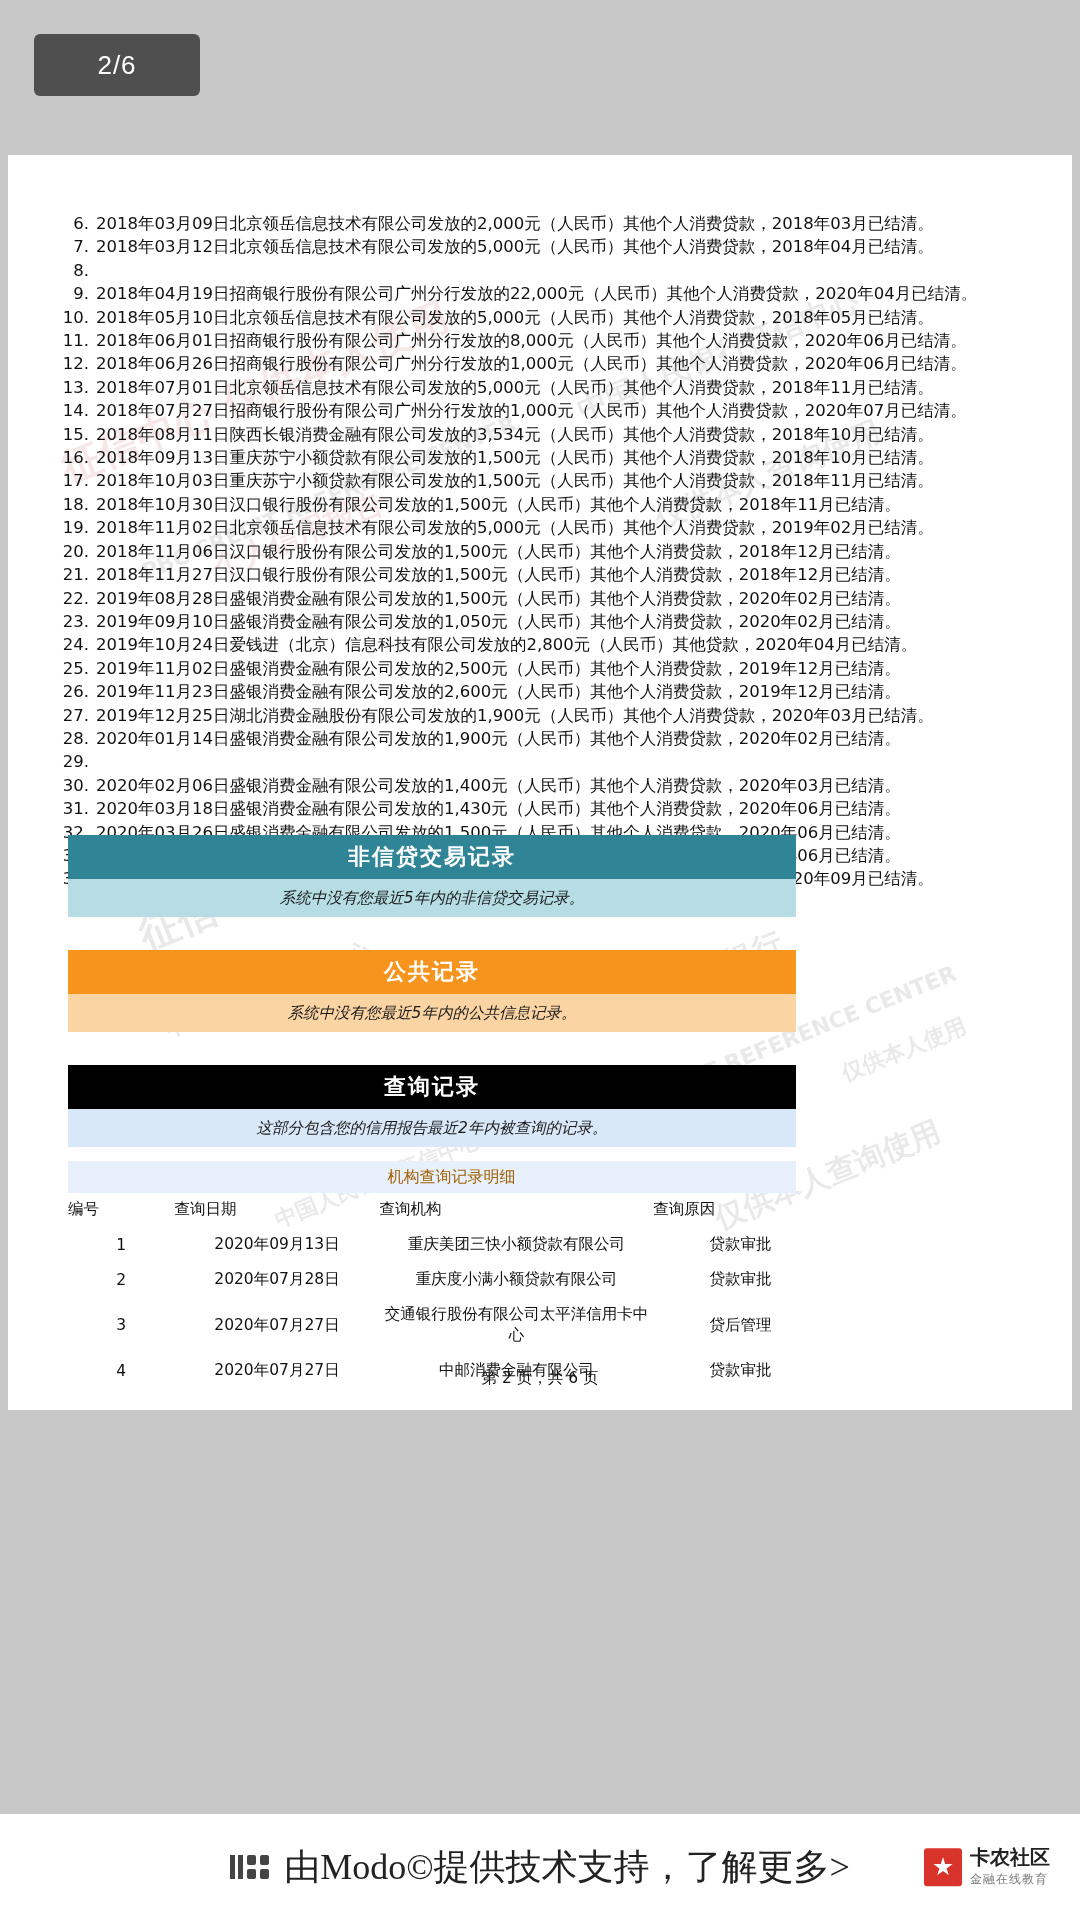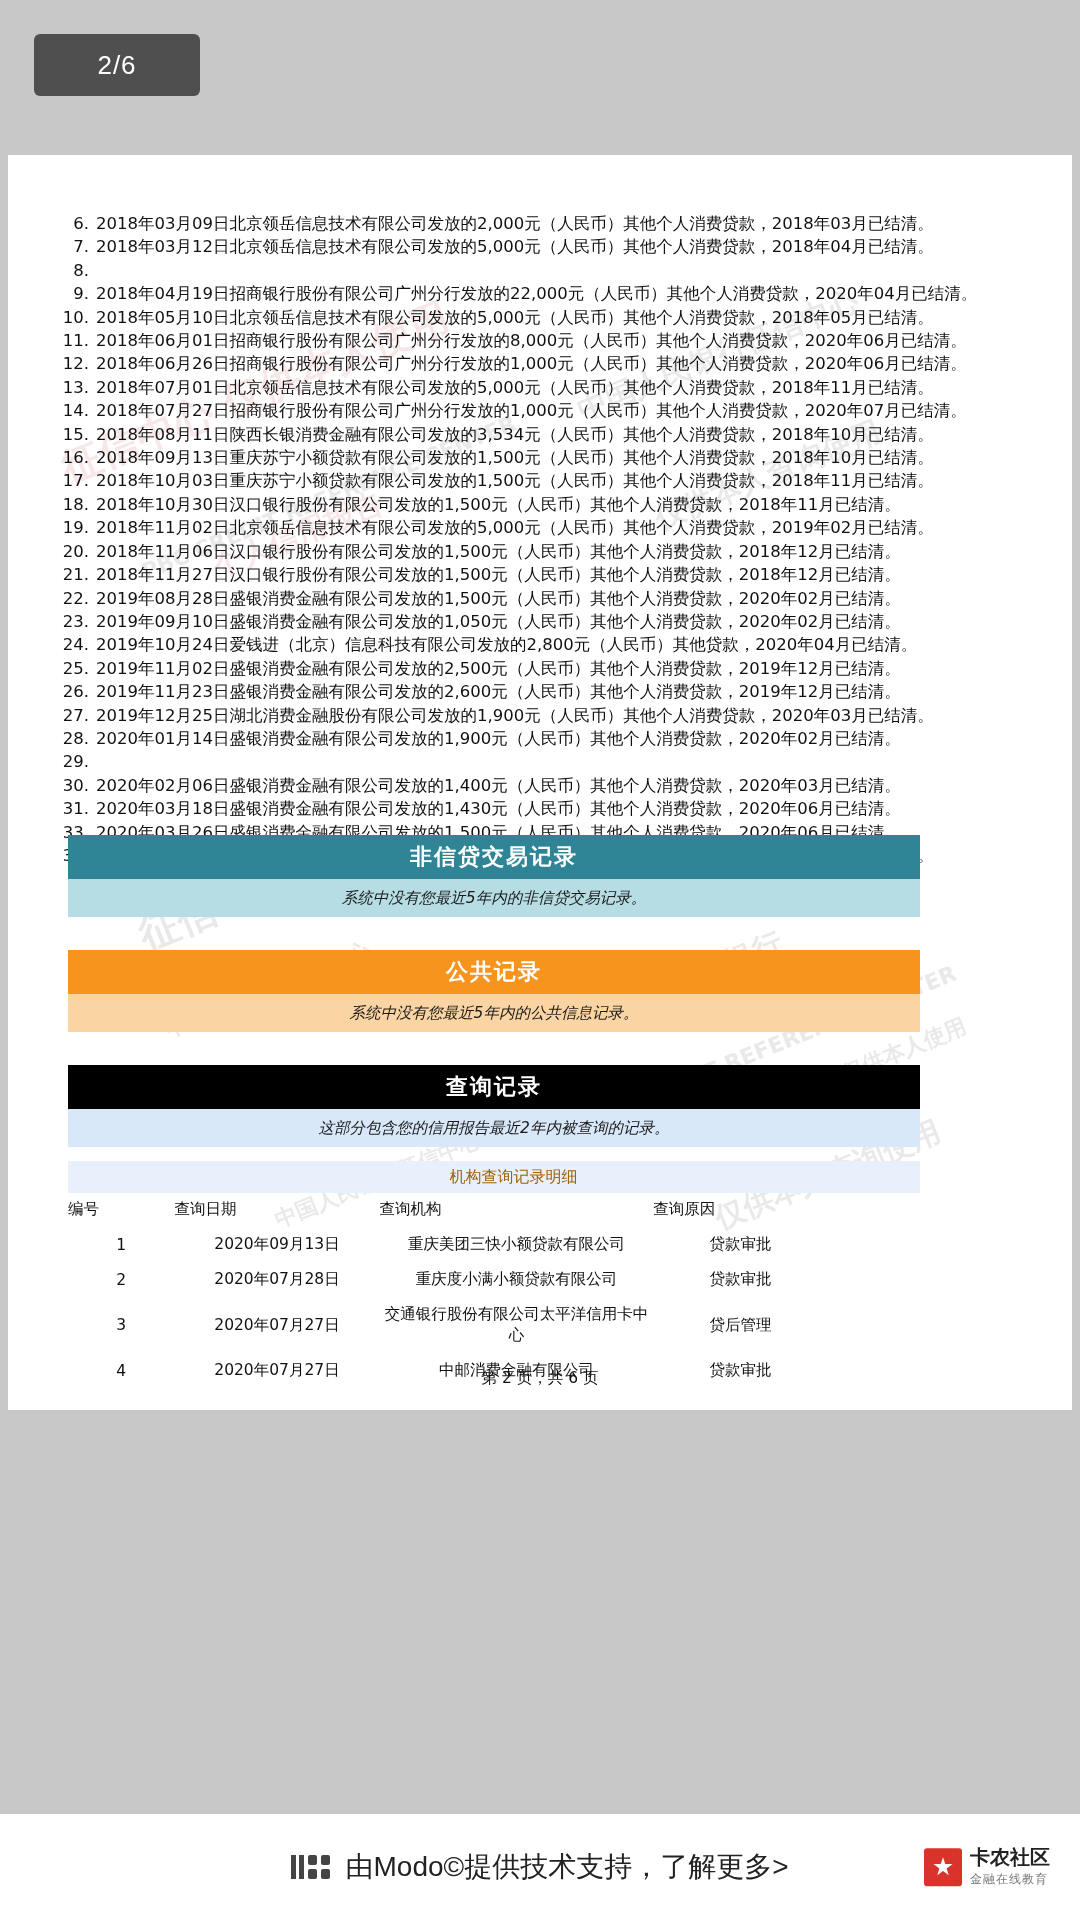--- a/index.html
+++ b/index.html
@@ -76,21 +76,21 @@
   }
   .loan-idx {
     width: 34px;
     text-align: right;
     padding-right: 7px;
     flex: none;
   }
   .section-block {
     position: absolute;
     left: 60px;
-    width: 852px;
+    width: 728px;
   }
   .sec-header {
     height: 44px;
     display: flex;
     align-items: center;
     justify-content: center;
     color: #ffffff;
     font-size: 22px;
     font-weight: bold;
     letter-spacing: 2px;
@@ -172,23 +172,23 @@
     position: absolute;
     background: #444444;
   }
   .modo-glyph .b1 { left: 0; top: 3px; width: 5px; height: 24px; }
   .modo-glyph .b2 { left: 8px; top: 3px; width: 5px; height: 24px; }
   .modo-glyph .b3 { left: 17px; top: 3px; width: 9px; height: 10px; border-radius: 2px; }
   .modo-glyph .b4 { left: 17px; top: 17px; width: 9px; height: 10px; border-radius: 2px; }
   .modo-glyph .b5 { left: 30px; top: 3px; width: 9px; height: 10px; border-radius: 2px; }
   .modo-glyph .b6 { left: 30px; top: 17px; width: 9px; height: 10px; border-radius: 2px; }
   .bottom-text {
-    font-size: 28px;
+    font-size: 36px;
     color: #222222;
-    font-family: Liberation Sans, sans-serif;
+    font-family: Liberation Serif, serif;
   }
   .brand {
     position: absolute;
     right: 30px;
     top: 50%;
     transform: translateY(-50%);
     display: flex;
     align-items: center;
     gap: 8px;
   }
@@ -330,20 +330,24 @@
     <div class="loan-row">
         <span class="loan-idx">29.</span>
       </div>
     <div class="loan-row">
         <span class="loan-idx">30.</span>
         <span>2020年02月06日盛银消费金融有限公司发放的1,400元（人民币）其他个人消费贷款，2020年03月已结清。</span>
       </div>
     <div class="loan-row">
         <span class="loan-idx">31.</span>
         <span>2020年03月18日盛银消费金融有限公司发放的1,430元（人民币）其他个人消费贷款，2020年06月已结清。</span>
+      </div>
+    <div class="loan-row">
+        <span class="loan-idx">32.</span>
+        <span>2020年03月26日盛银消费金融有限公司发放的1,500元（人民币）其他个人消费贷款，2020年06月已结清。</span>
       </div>
     <div class="loan-row">
         <span class="loan-idx">33.</span>
         <span>2020年03月26日盛银消费金融有限公司发放的1,500元（人民币）其他个人消费贷款，2020年06月已结清。</span>
       </div>
     <div class="loan-row">
         <span class="loan-idx">34.</span>
         <span>2020年07月12日威海蓝海银行股份有限公司发放的4,000元（人民币）其他个人消费贷款，2020年09月已结清。</span>
       </div>
   </div>

